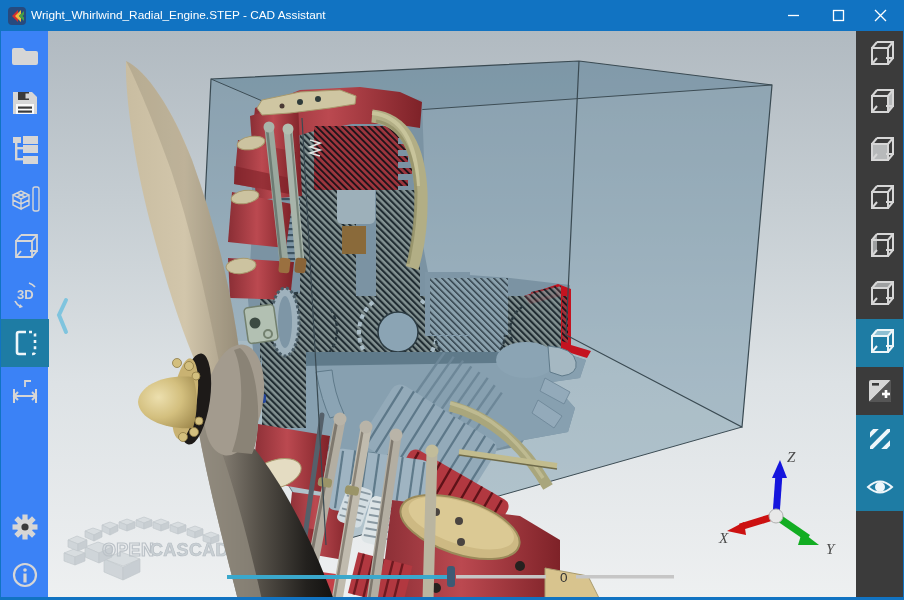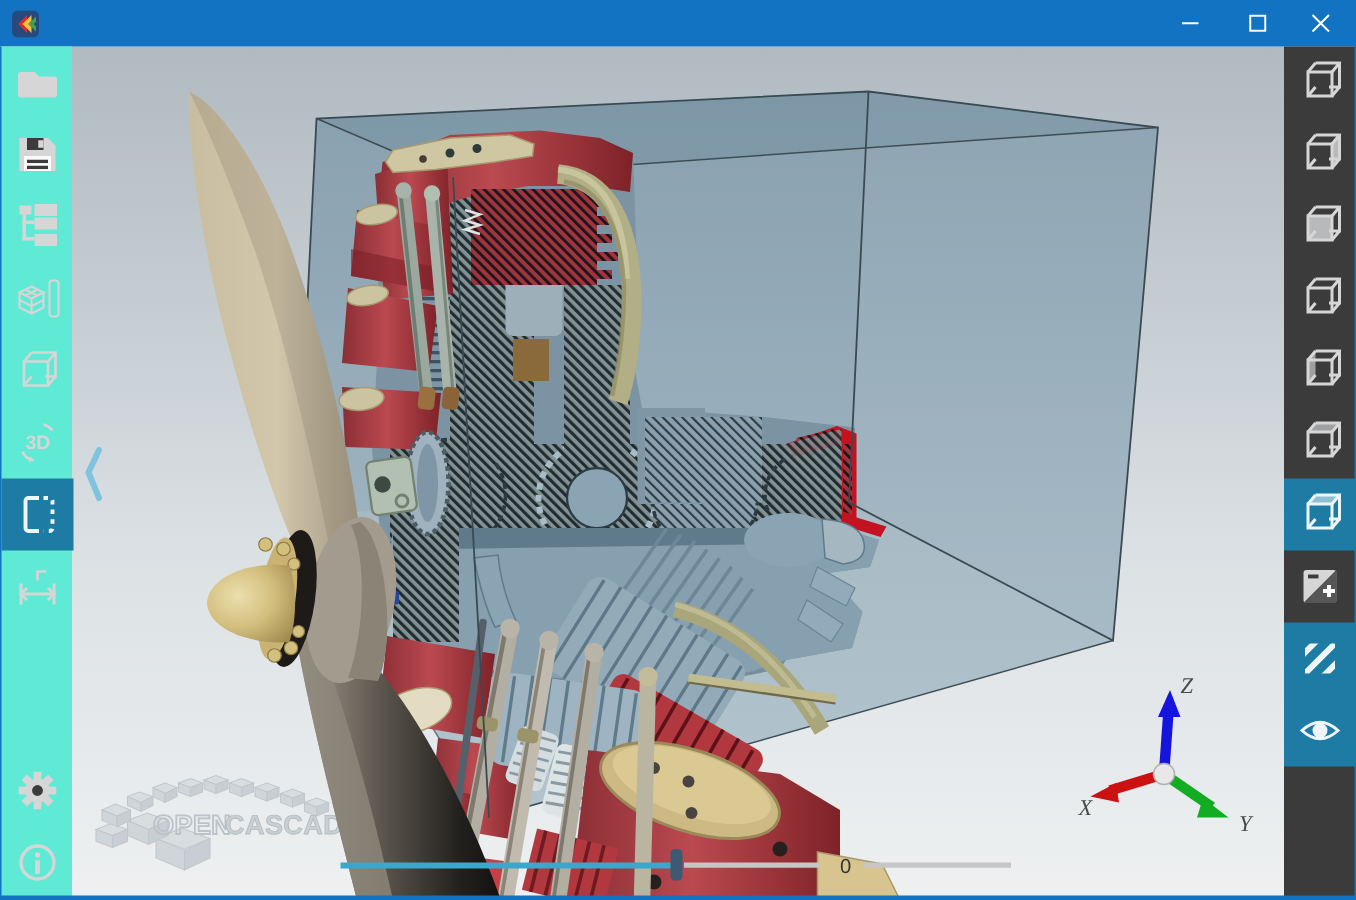--- a/index.html
+++ b/index.html
@@ -1,20 +1,20 @@
 <!DOCTYPE html>
 <html><head>
 <meta charset="utf-8">
 <style>
   html,body{margin:0;padding:0;width:904px;height:600px;overflow:hidden;
     font-family:"Liberation Sans",sans-serif;background:#dfe4e7;}
   .titlebar{position:absolute;left:0;top:0;width:904px;height:31px;background:#1173c2;}
   .titlebar .ttext{position:absolute;left:31px;top:8px;color:#fff;font-size:11.8px;letter-spacing:0;}
   .winbtn{position:absolute;top:0;height:31px;width:45px;color:#fff;}
-  .leftbar{position:absolute;left:0;top:31px;width:48px;height:569px;background:#5eead4;border-left:1px solid #1173c2;box-sizing:border-box;}
+  .leftbar{position:absolute;left:0;top:31px;width:48px;height:569px;background:#3b82f6;border-left:1px solid #1173c2;box-sizing:border-box;}
   .rightbar{position:absolute;left:856px;top:31px;width:48px;height:569px;background:#3b3b3b;border-right:1px solid #1173c2;box-sizing:border-box;}
   .cell{position:absolute;left:0;width:48px;height:48px;z-index:0;}
   .leftbar svg,.rightbar svg{position:relative;z-index:1;}
   .viewport{position:absolute;left:48px;top:31px;width:808px;height:569px;}
   .botborder{position:absolute;left:0;top:597px;width:904px;height:3px;background:#1173c2;}
 </style>
 </head>
 <body>
 
 <div class="viewport">
@@ -400,20 +400,21 @@
 </svg>
 </div>
 
 <div class="titlebar">
   <svg width="18" height="18" style="position:absolute;left:8px;top:7px">
     <rect width="18" height="18" rx="4" fill="#274a7e"></rect>
     <path d="M10 3 L4 9 L10 15 L10 11 L8 9 L10 7 Z" fill="#d32f2f"></path>
     <path d="M13 3 L7 9 L13 15 L13 11 L11 9 L13 7 Z" fill="#f5c63e" opacity="0.95"></path>
     <path d="M16 4 L11 9 L16 14 L16 10.5 L14.5 9 L16 7.5 Z" fill="#43a047"></path>
   </svg>
+  <div class="ttext">Wright_Whirlwind_Radial_Engine.STEP - CAD Assistant</div>
   <svg class="winbtn" style="left:771px" width="45" height="31">
       <line x1="17" y1="15.5" x2="28" y2="15.5" stroke="#fff" stroke-width="1.3"></line>
     </svg>
   <svg class="winbtn" style="left:816px" width="45" height="31">
       <rect x="17.5" y="10.5" width="10" height="10" fill="none" stroke="#fff" stroke-width="1.3"></rect>
     </svg>
   <svg class="winbtn" style="left:858px" width="45" height="31">
       <path d="M17 10 L28 21 M28 10 L17 21" stroke="#fff" stroke-width="1.3"></path>
     </svg>
 </div>

